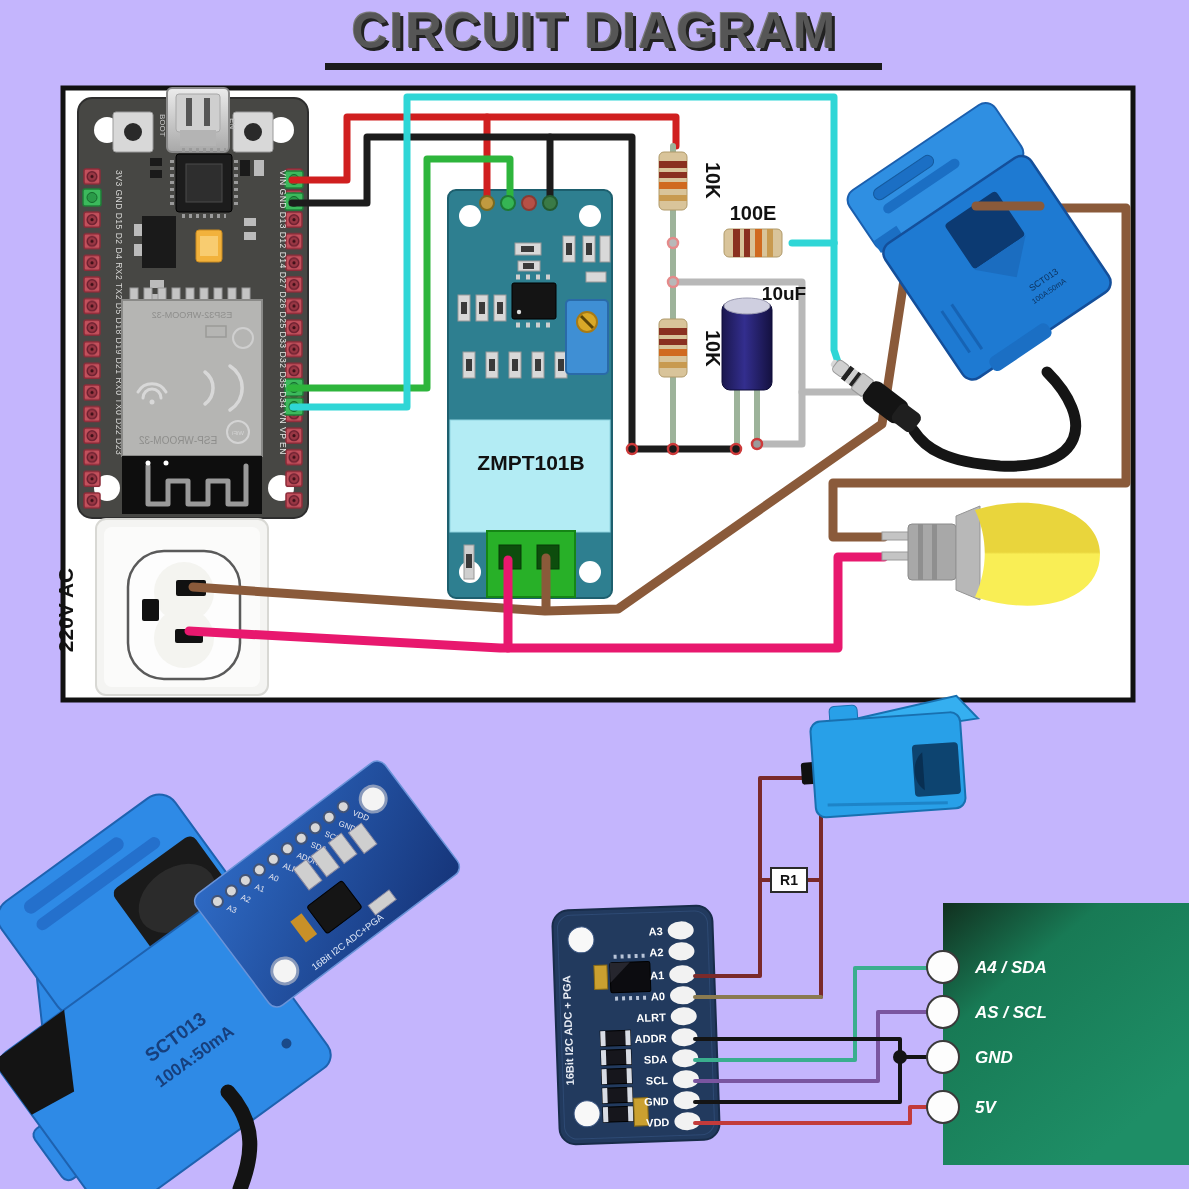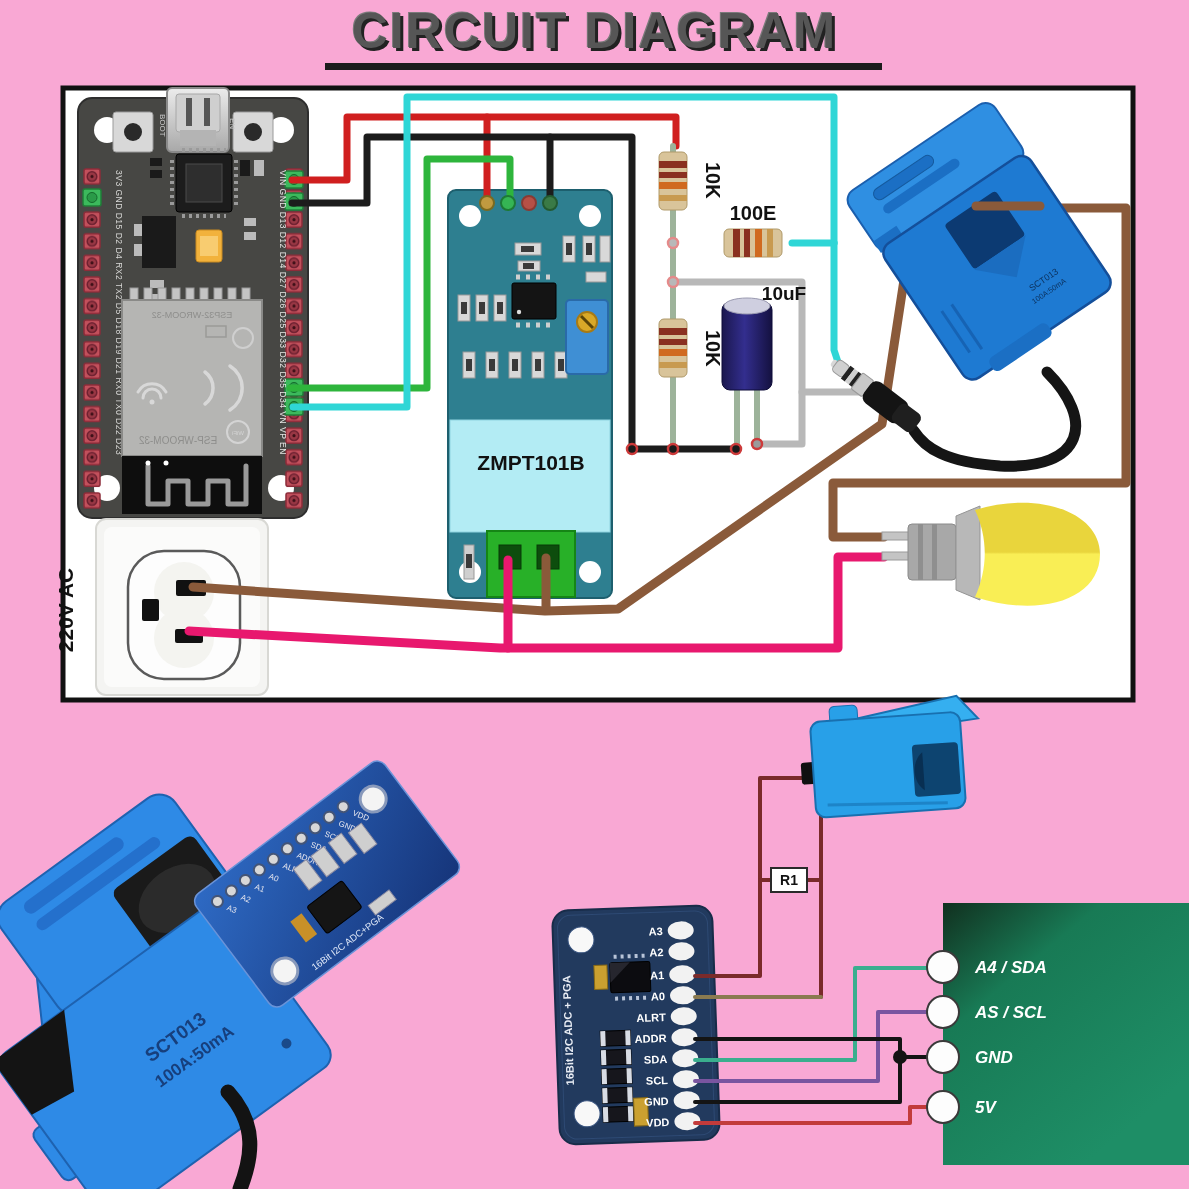--- a/index.html
+++ b/index.html
@@ -1,16 +1,16 @@
 <!DOCTYPE html>
 <html><head>
 <meta charset="utf-8">
 <style>
   html,body{margin:0;padding:0;background:#ffffff;}
-  #canvas{position:relative;width:1189px;height:1189px;background:#f9a8d4;overflow:hidden;
+  #canvas{position:relative;width:1189px;height:1189px;background:#c4b5fd;overflow:hidden;
           font-family:"Liberation Sans",sans-serif;}
   #title{position:absolute;top:2px;left:50%;transform:translateX(-50%);
          font-size:50px;font-weight:900;letter-spacing:2px;color:#565656;
          text-shadow:3px 3px 0 #222, -1px -1px 0 #7a7a7a;white-space:nowrap;}
   #title-underline{position:absolute;top:63px;left:325px;width:557px;height:7px;background:#1c1c1c;}
   svg{position:absolute;top:0;left:0;}
   svg text{font-family:"Liberation Sans",sans-serif;}
   .w{fill:none;stroke-linecap:round;stroke-linejoin:round;}
   .lbl{font-weight:bold;fill:#111;}
 </style>

